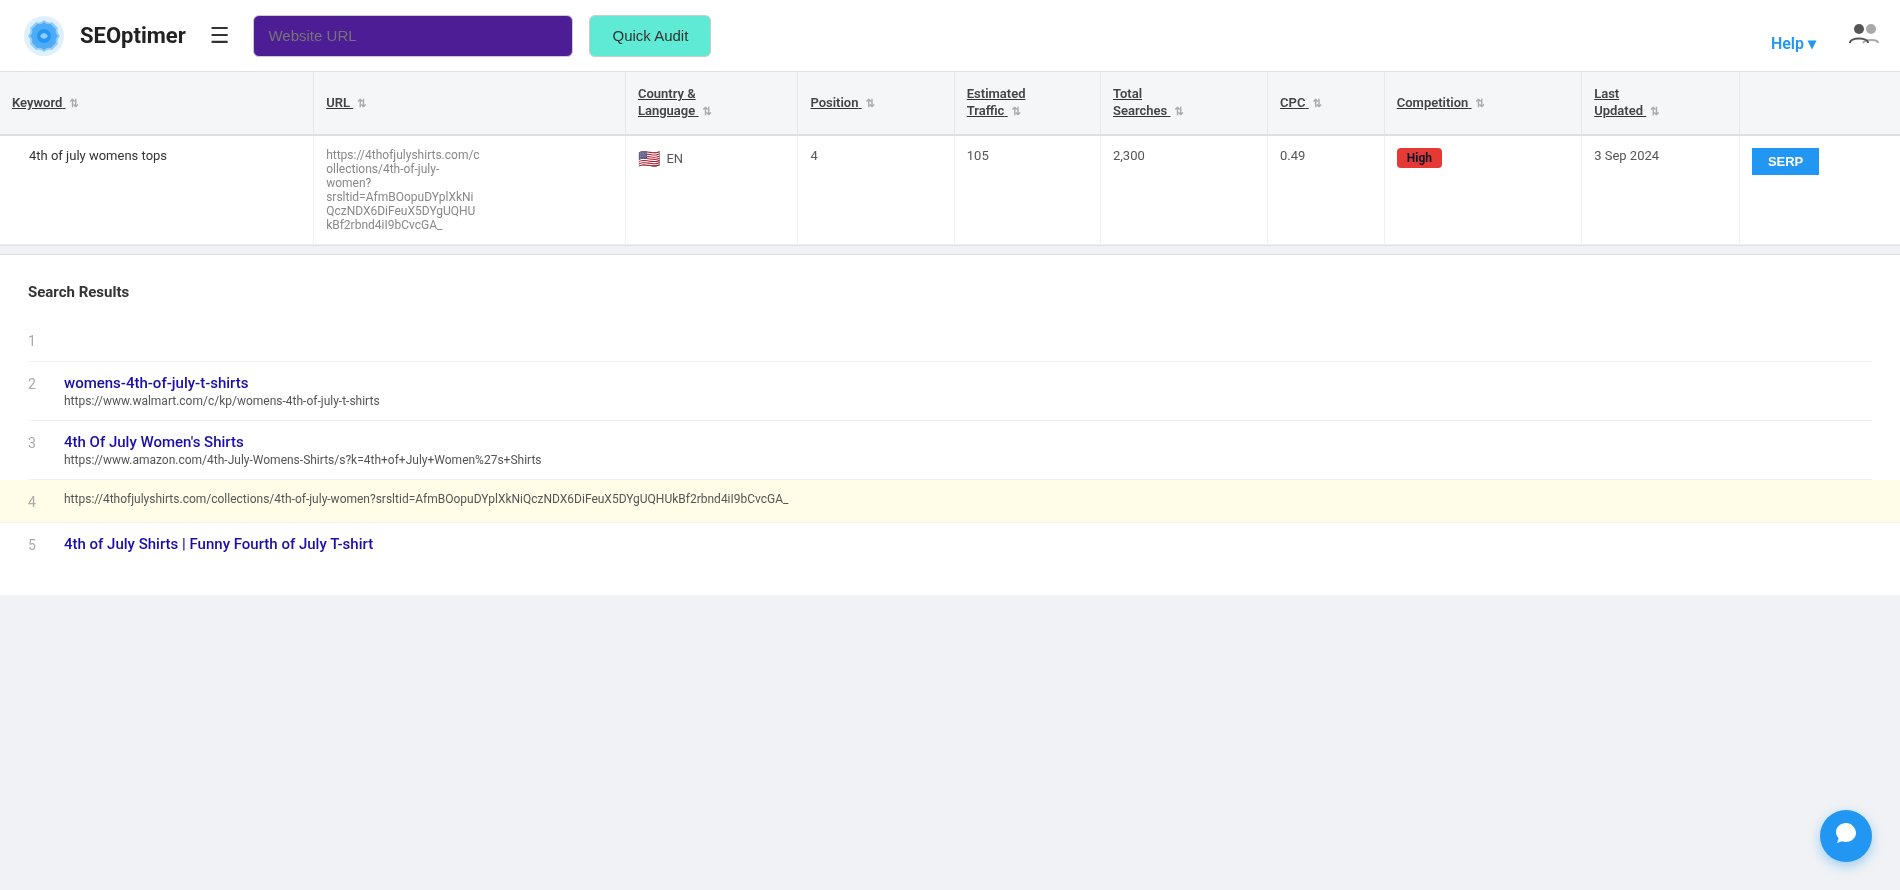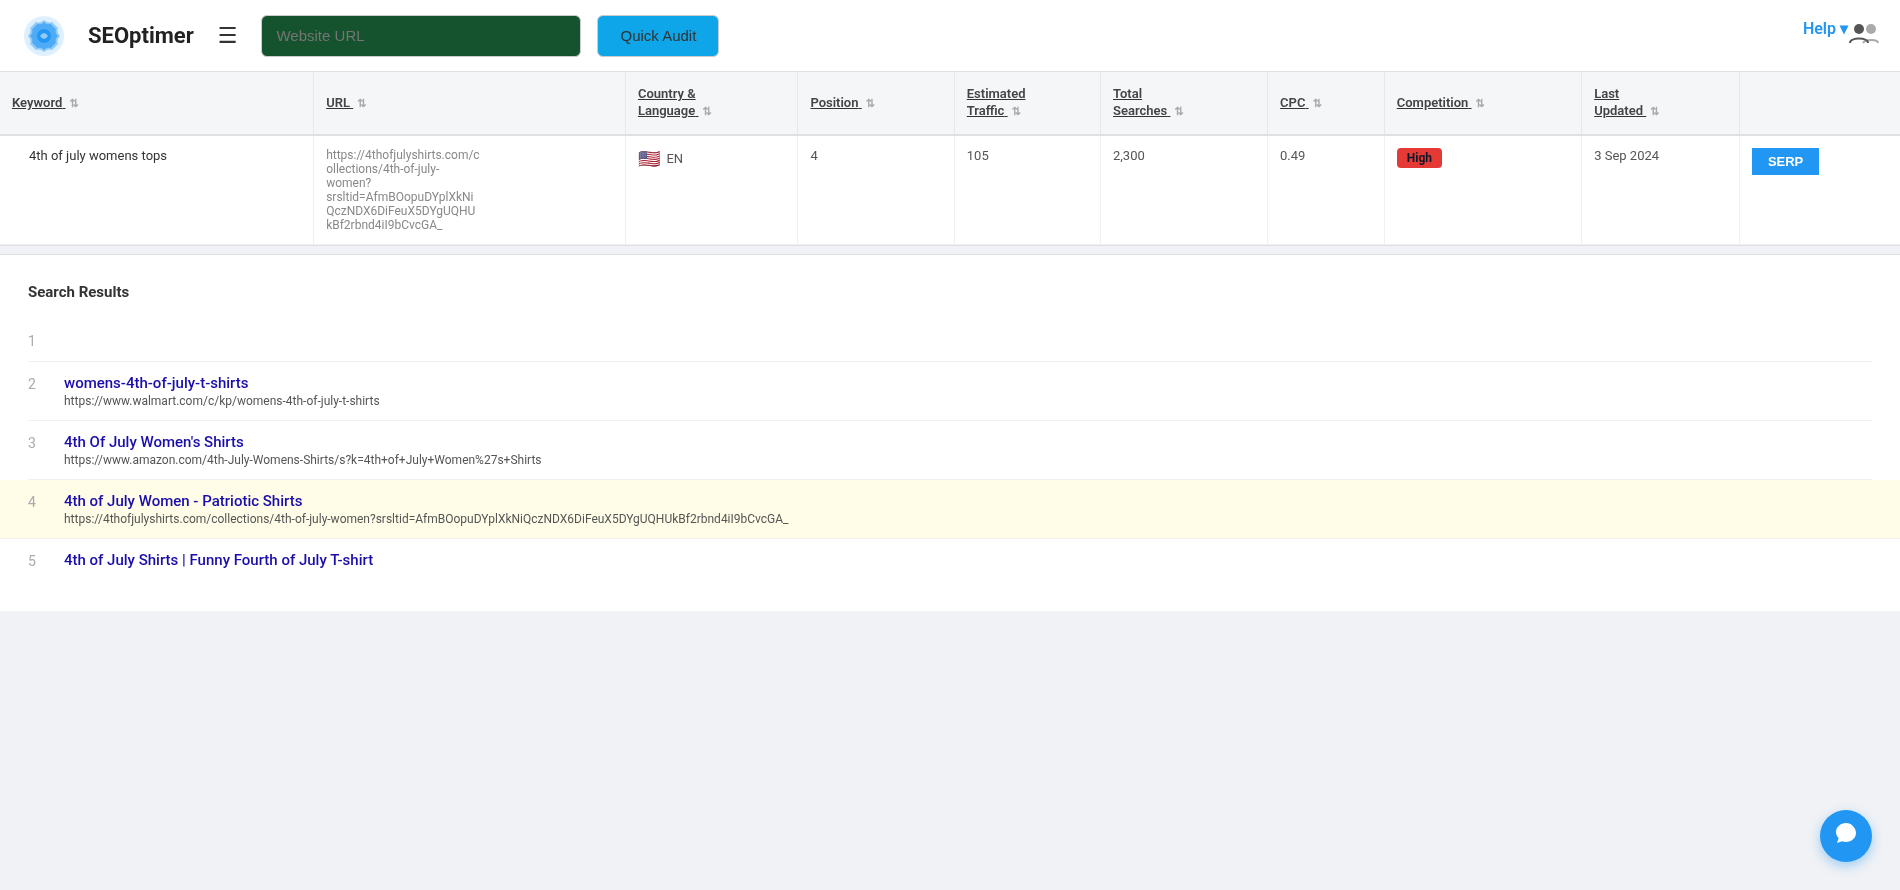--- a/index.html
+++ b/index.html
@@ -12,21 +12,21 @@
       padding: 0 20px;
       height: 72px;
       display: flex;
       align-items: center;
       gap: 16px;
       position: relative;
     }
     .logo-area {
       display: flex;
       align-items: center;
-      gap: 20px;
+      gap: 12px;
     }
     .logo-text {
       font-size: 22px;
       font-weight: 700;
       color: #222;
     }
     .logo-icon {
       width: 48px;
       height: 48px;
     }
@@ -37,40 +37,40 @@
       margin-left: 8px;
     }
     .url-input {
       flex: 0 0 320px;
       height: 42px;
       border: 1px solid #ccc;
       border-radius: 6px;
       padding: 0 14px;
       font-size: 15px;
       color: #aaa;
-      background: #14532d;
+      background: #4c1d95;
       outline: none;
       margin-left: 8px;
     }
     .quick-audit-btn {
       height: 42px;
       padding: 0 22px;
       border: 1px solid #ccc;
       border-radius: 6px;
-      background: #0ea5e9;
+      background: #5eead4;
       font-size: 15px;
       color: #333;
       cursor: pointer;
       text-align: right;
     }
     .header-right {
       margin-left: auto;
       display: flex;
-      align-items: flex-start;
-      gap: 0;
+      align-items: flex-end;
+      gap: 32px;
     }
     .help-btn {
       font-size: 16px;
       color: #2196f3;
       font-weight: 600;
       cursor: pointer;
       display: flex;
       align-items: center;
       gap: 4px;
     }
@@ -385,21 +385,20 @@
     <span class="result-number">3</span>
     <div class="result-content">
       <a class="result-link" href="#">4th Of July Women's Shirts</a>
       <div class="result-url">https://www.amazon.com/4th-July-Womens-Shirts/s?k=4th+of+July+Women%27s+Shirts</div>
     </div>
   </div>
 
   <div class="result-item highlighted" style="background:#fffde7; margin: 0 -28px; padding: 12px 28px;">
     <span class="result-number">4</span>
     <div class="result-content">
-      <a class="result-link" href="#">4th of July Women - Patriotic Shirts</a>
       <div class="result-url">https://4thofjulyshirts.com/collections/4th-of-july-women?srsltid=AfmBOopuDYplXkNiQczNDX6DiFeuX5DYgUQHUkBf2rbnd4iI9bCvcGA_</div>
     </div>
   </div>
 
   <div class="result-item">
     <span class="result-number">5</span>
     <div class="result-content">
       <a class="result-link" href="#">4th of July Shirts | Funny Fourth of July T-shirt</a>
       <div class="result-url"></div>
     </div>

